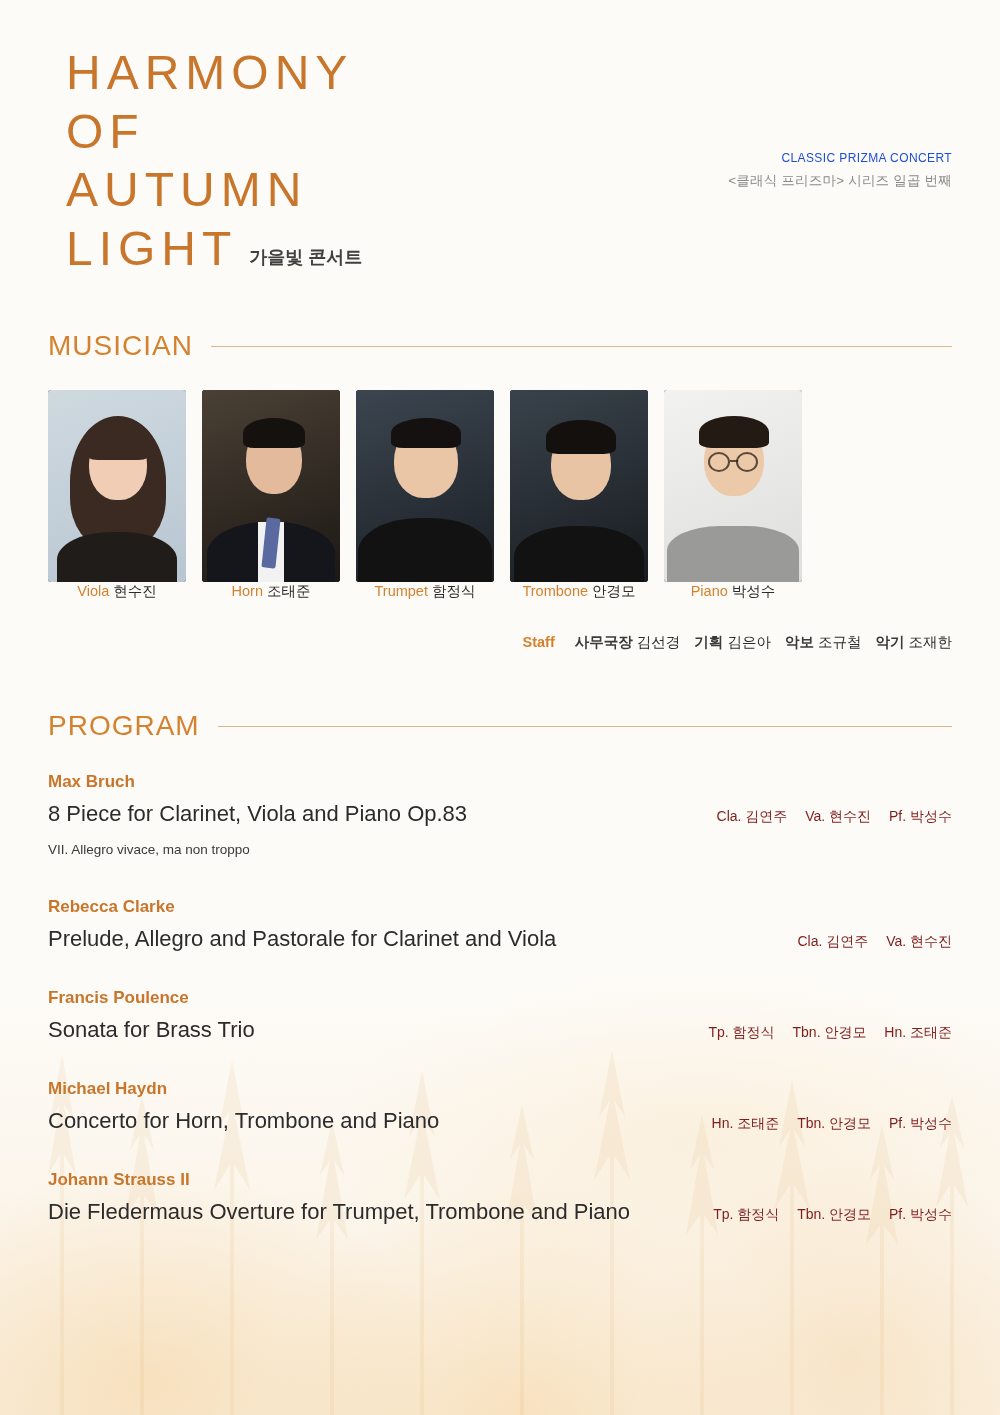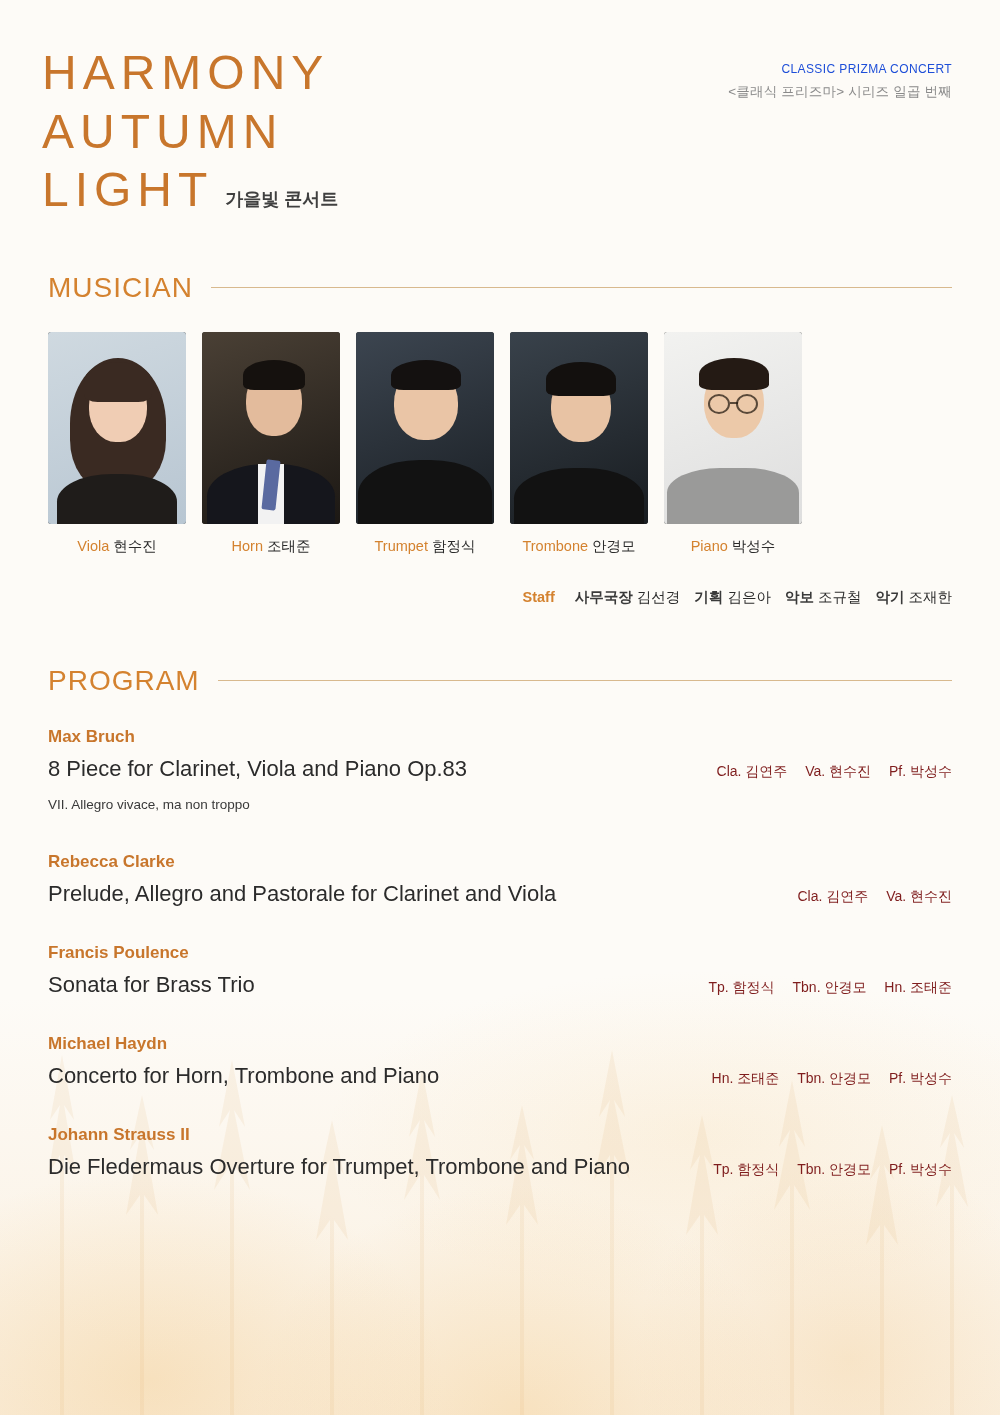--- a/index.html
+++ b/index.html
@@ -42,22 +42,22 @@
     pointer-events: none;
     z-index: 0;
   }
 
   .page { position: relative; z-index: 2; }
 
   
   .header {
     display: flex;
     justify-content: space-between;
-    align-items: flex-start;
-    padding: 44px 48px 0 40px;
+    align-items: center;
+    padding: 44px 48px 0 64px;
   }
   .title-block { padding-left: 2px; }
   .title-line {
     font-family: "Liberation Sans", sans-serif;
     font-size: 48px;
     letter-spacing: 6px;
     color: #c8762c;
     line-height: 1.22;
     font-weight: 400;
     text-transform: uppercase;
@@ -127,21 +127,20 @@
   }
   .photo {
     width: 138px;
     height: 192px;
     border-radius: 3px;
     overflow: hidden;
     position: relative;
     background: #2a2a2a;
   }
   .caption {
-    margin-top: 13px;
     font-size: 14.5px;
     white-space: nowrap;
   }
   .caption .inst { color: #d4822f; font-weight: 500; }
   .caption .nm { color: #2b2b2b; margin-left: 4px; }
 
   .staff-row {
     text-align: right;
     padding: 0 48px;
     margin-top: 32px;
@@ -240,20 +239,21 @@
     <path d="M880 560 L880 370 L866 390 L880 310 L870 325 L882 270 L894 325 L884 310 L898 390 L884 370 L884 560 Z"></path>
     <path d="M950 560 L950 330 L936 352 L950 278 L940 293 L952 240 L964 293 L954 278 L968 352 L954 330 L954 560 Z"></path>
   </g>
 </svg>
 
 <div class="page">
 
   <div class="header">
     <div class="title-block">
       <div class="title-line">HARMONY</div>
+      <div class="title-line">OF</div>
       <div class="title-line">AUTUMN</div>
       <div class="title-last">
         <div class="title-line">LIGHT</div>
         <div class="title-kr">가을빛 콘서트</div>
       </div>
     </div>
     <div class="header-right">
       <div class="hr-line1">CLASSIC PRIZMA CONCERT</div>
       <div class="hr-line2">&lt;클래식 프리즈마&gt; 시리즈 일곱 번째</div>
     </div>

